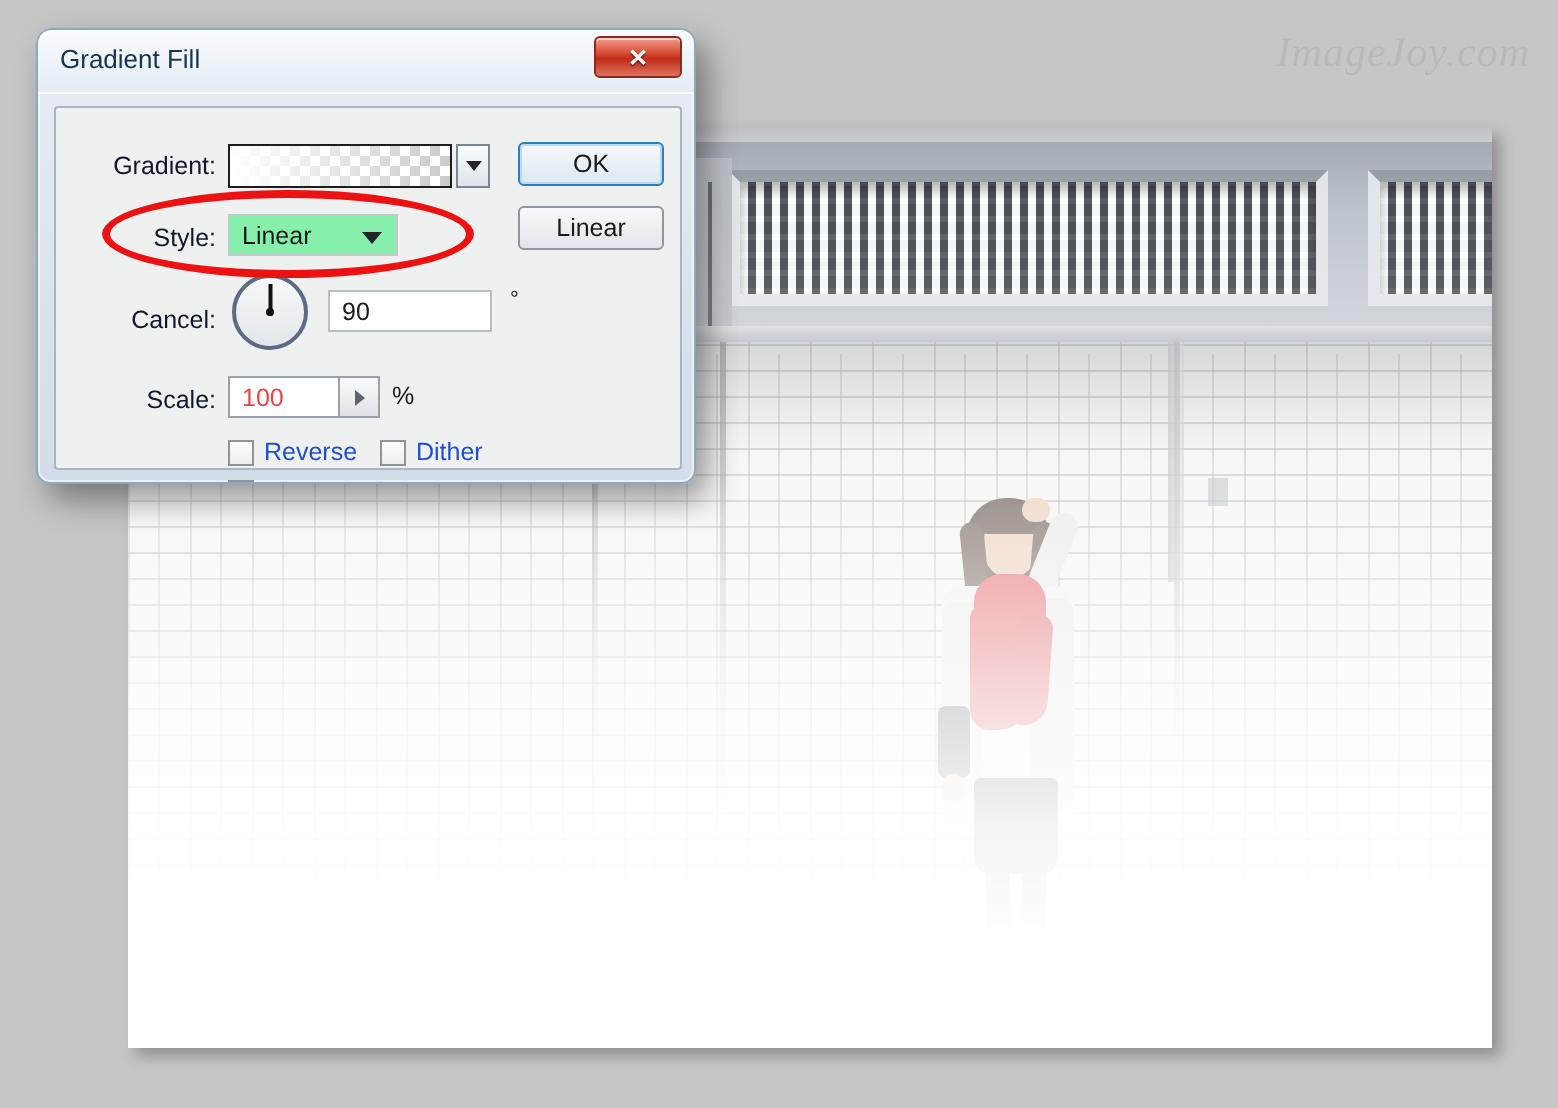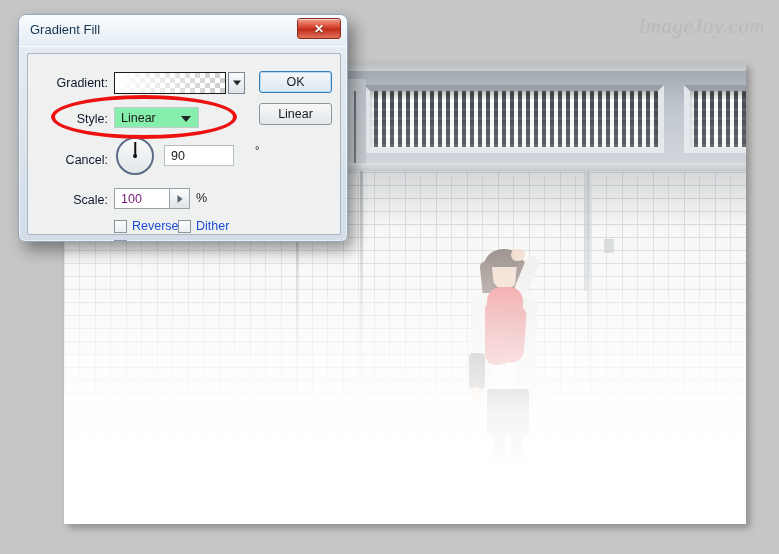--- a/index.html
+++ b/index.html
@@ -294,42 +294,42 @@
     transform: translateX(-50%);
   }
   #angle-center {
     position: absolute; left: 50%; top: 50%;
     width: 4px; height: 4px; border-radius: 50%;
     background: #111;
     transform: translate(-50%,-50%);
   }
   #angle-input {
     position: absolute; left: 136px; top: 91px;
-    width: 70px; height: 21px;
+    width: 82px; height: 21px;
     background: #ffffff;
     border: 1px solid #b7bec4;
     cursor: text;
   }
   #angle-value { position: absolute; left: 6px; top: 3px; font-size: 12.5px; color:#1a1a1a; }
   #angle-unit {
     position: absolute; left: 227px; top: 90px;
     font-size: 11px; color: #1a1a1a;
   }
 
   
   #scale-label { left: 12px; top: 139px; width: 68px; }
   #scale-input {
     position: absolute; left: 86px; top: 134px;
     width: 55px; height: 21px;
     background: #ffffff;
     border: 1px solid #9aa2a9;
     border-right: none;
     cursor: text;
   }
-  #scale-value { position: absolute; left: 6px; top: 3px; font-size: 12.5px; color:#701a75; }
+  #scale-value { position: absolute; left: 6px; top: 3px; font-size: 12.5px; color:#ef4444; }
   #scale-spin {
     position: absolute; left: 141px; top: 134px;
     width: 21px; height: 21px;
     border: 1px solid #9aa2a9;
     background: linear-gradient(180deg,#fafbfc,#dfe4e9);
     cursor: pointer;
   }
   .tri-right {
     position: absolute; left: 50%; top: 50%;
     transform: translate(-50%,-50%);
@@ -357,21 +357,21 @@
     content: "";
     position: absolute;
     left: 3px; top: 0px;
     width: 4px; height: 8px;
     border: solid #243a5e;
     border-width: 0 2px 2px 0;
     transform: rotate(42deg);
   }
   .cbox-label { font-size: 12.5px; color: #1d4ed8; }
   #row-reverse { left: 86px; top: 165px; }
-  #row-dither  { left: 150px; top: 165px; }
+  #row-dither  { left: 162px; top: 165px; }
   #row-align   { left: 86px; top: 185px; }
 
   
   .dlg-btn {
     position: absolute;
     width: 73px; height: 22px;
     font-size: 12.5px;
     color: #1a1a1a;
     display: flex; align-items: center; justify-content: center;
     border-radius: 3px;

